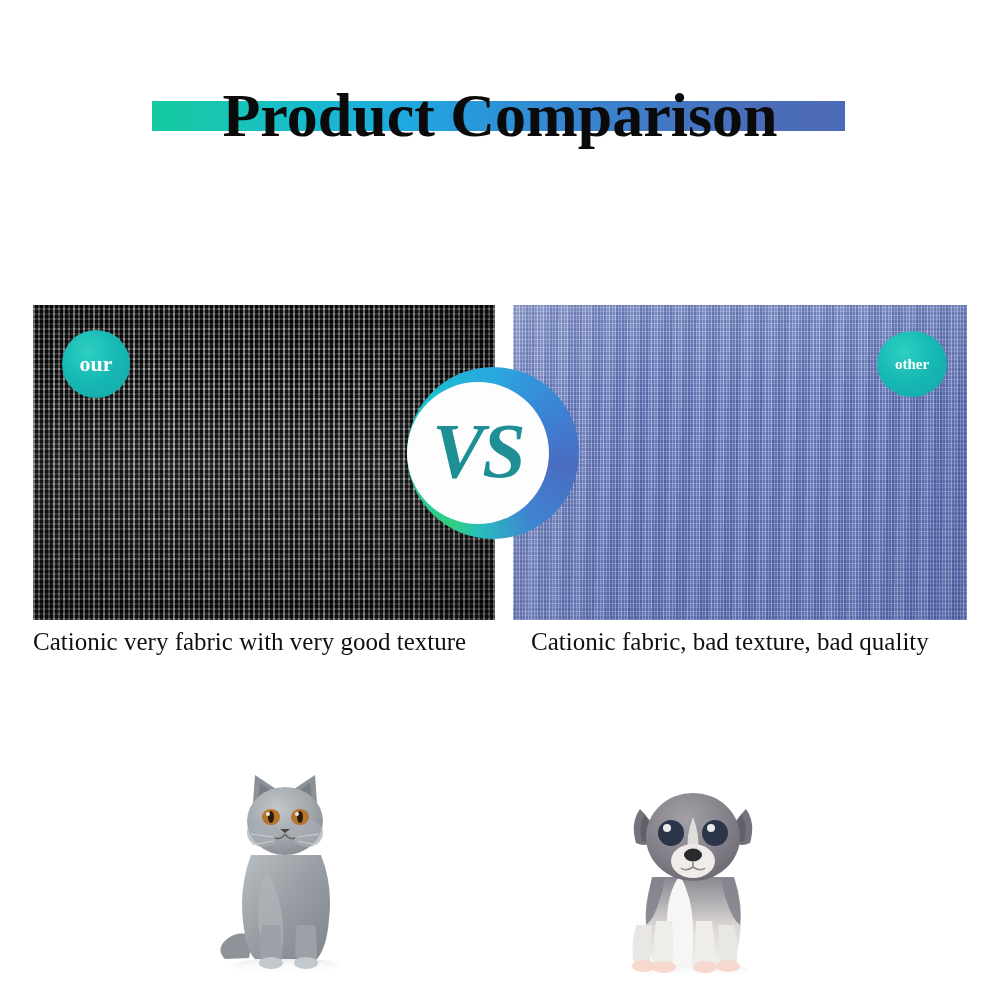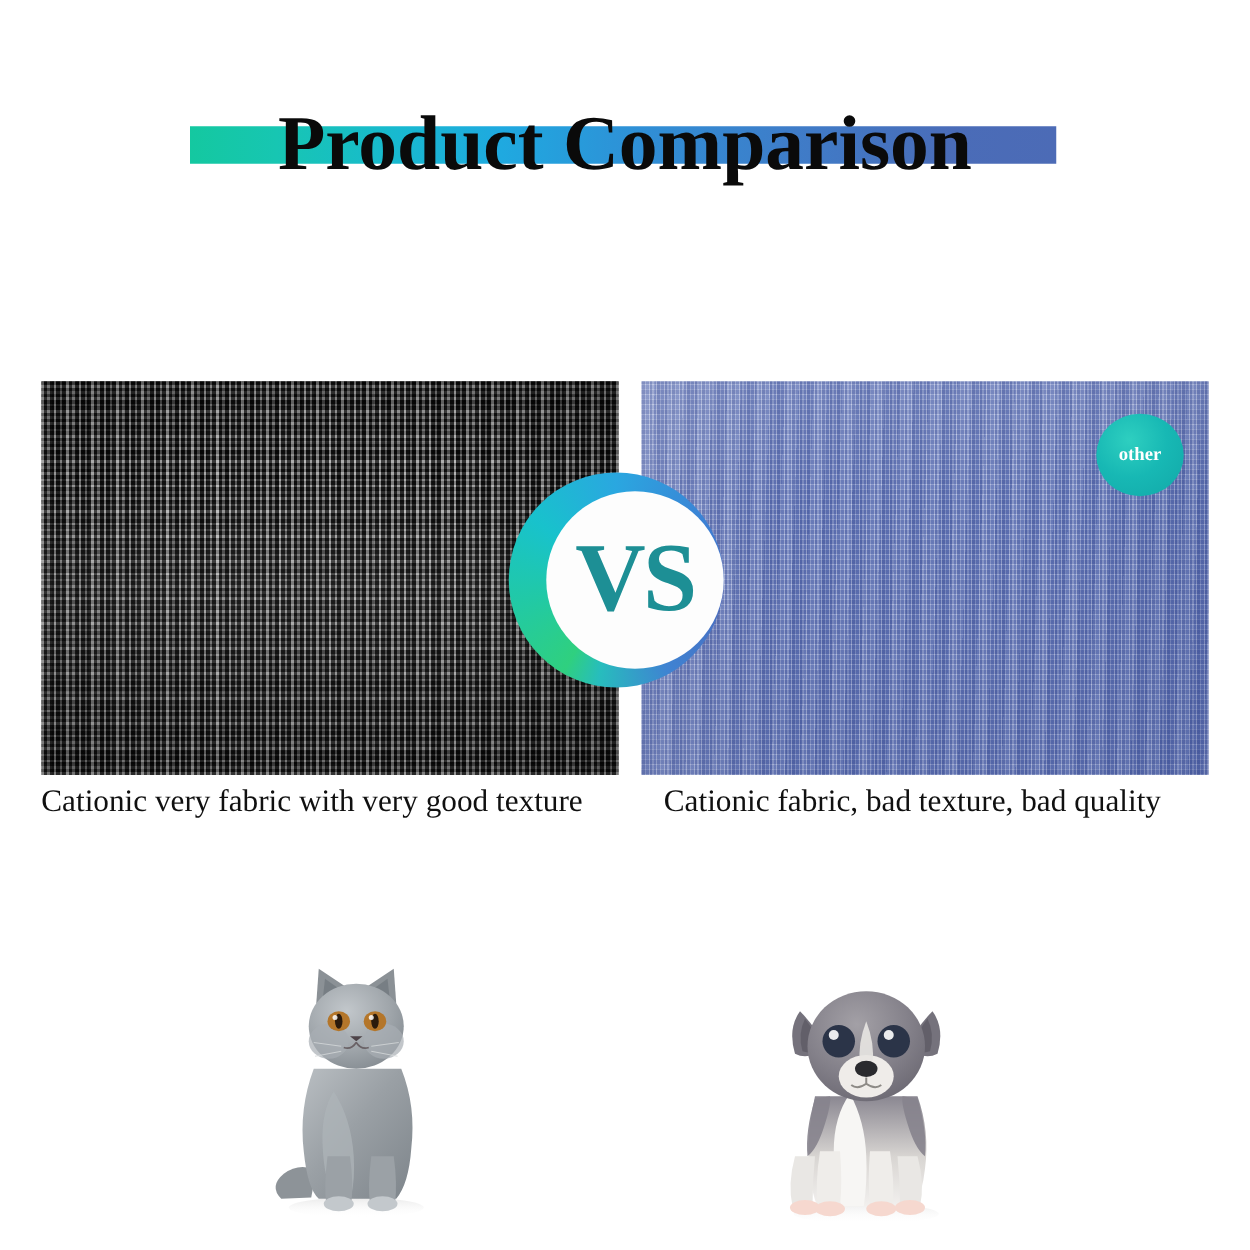--- a/index.html
+++ b/index.html
@@ -154,38 +154,39 @@
     top: 331px;
     width: 70px;
     height: 66px;
     font-size: 15px;
   }
 
   
   #vs-badge {
     position: absolute;
     left: 407px;
-    top: 378px;
+    top: 367px;
     width: 172px;
     height: 172px;
     border-radius: 50%;
     background: conic-gradient(from 210deg,
         #2fd07f 0deg,
         #21c9a6 48deg,
         #18c2cc 96deg,
         #2aa7e0 150deg,
         #3d7fd4 210deg,
         #4a6cc0 250deg,
         #3f83d2 300deg,
         #27bdbd 340deg,
         #2fd07f 360deg);
     display: flex;
     align-items: center;
-    justify-content: flex-end;
+    justify-content: flex-start;
     z-index: 8;
+    font-style: italic;
   }
   #vs-inner {
     width: 142px;
     height: 142px;
     border-radius: 50%;
     background: #fdfdfd;
     display: flex;
     align-items: center;
     justify-content: center;
   }
@@ -229,20 +230,21 @@
   <div class="swatch" id="swatch-our">
     <div class="tex-our"></div>
     <div class="tex-our-shade"></div>
   </div>
 
   <div class="swatch" id="swatch-other">
     <div class="tex-other"></div>
     <div class="tex-other-shade"></div>
   </div>
 
+  <div class="corner-badge" id="badge-our">our</div>
 
   <div class="corner-badge" id="badge-other">other</div>
 
   <div id="vs-badge">
     <div id="vs-inner">
       <span id="vs-text">VS</span>
     </div>
   </div>
 
   <div class="caption" id="caption-our">Cationic very fabric with very good texture</div>

